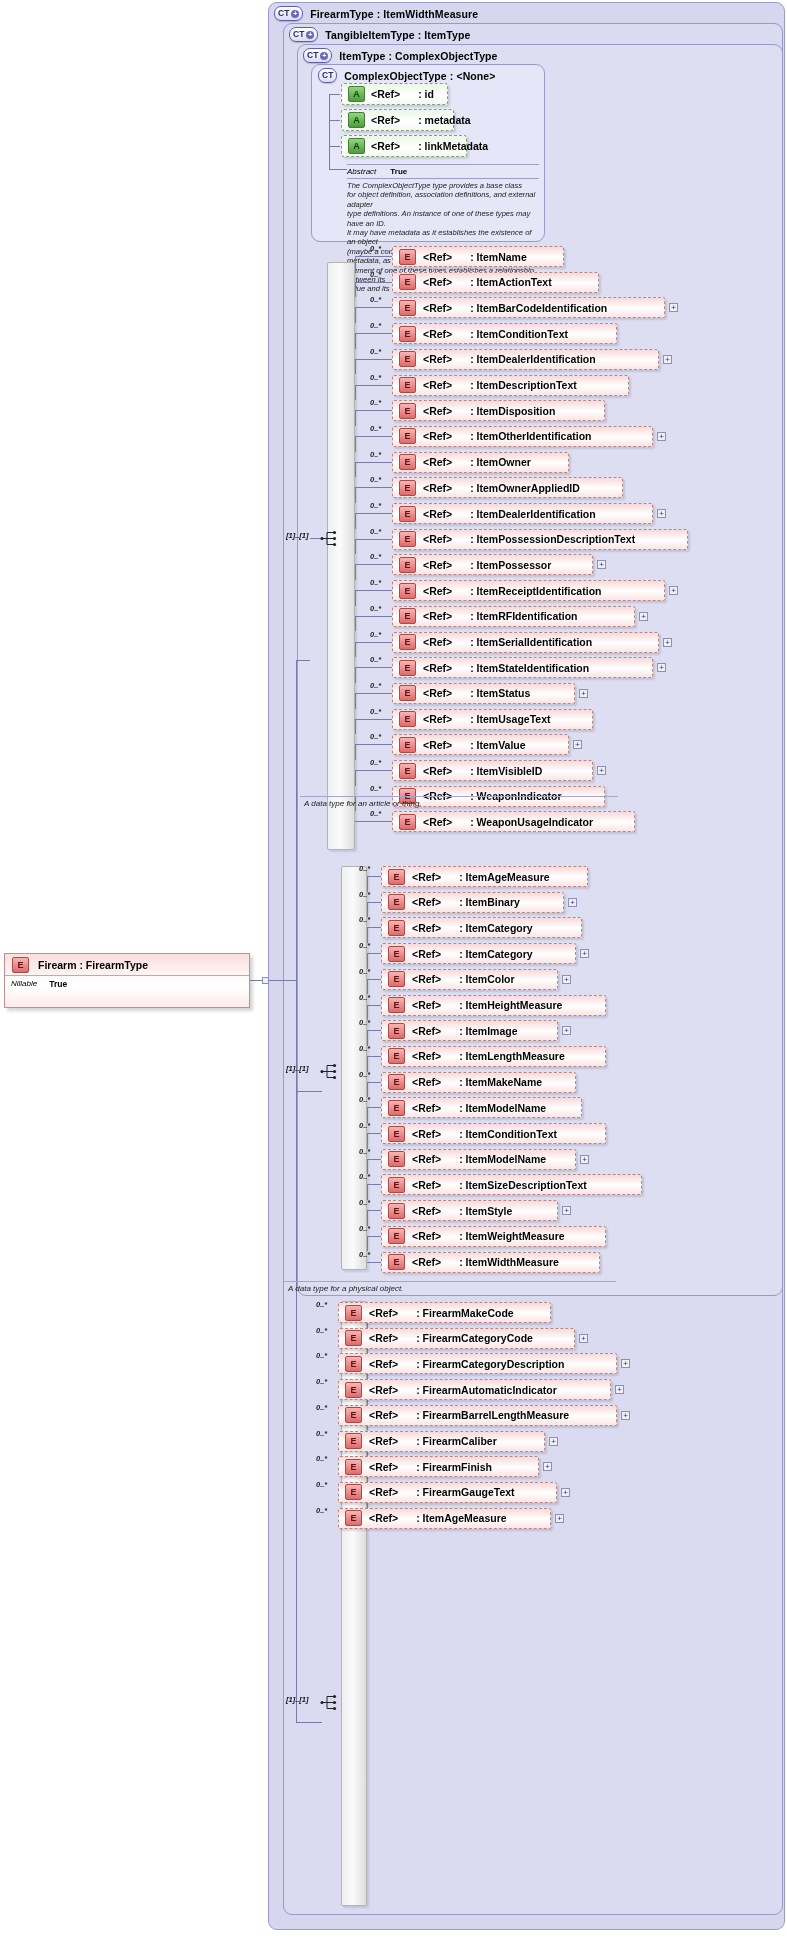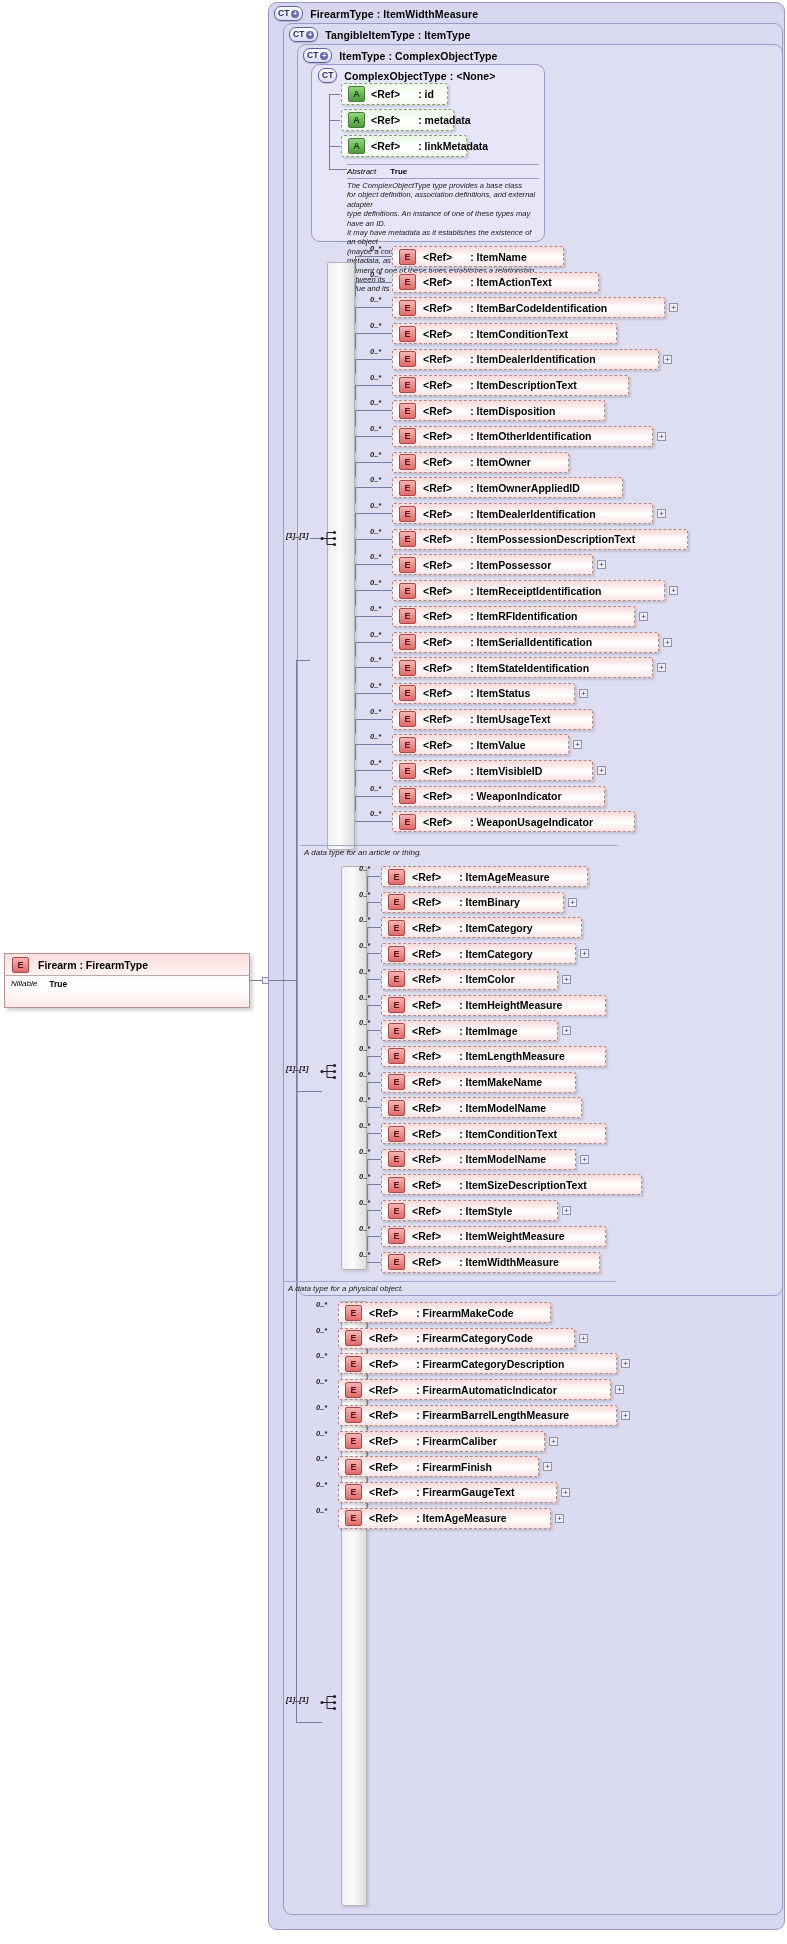--- a/index.html
+++ b/index.html
@@ -464,21 +464,21 @@
         <span class="nm">: WeaponIndicator</span>
       </div>
       <div class="hline" style="left: 355px; top: 821.4px; width: 37px;"></div>
       <div class="occurs" style="left: 370px; top: 809.4px;">0..*</div>
       <div class="elnode" style="left: 392px; top: 811.4px; width: 243px;">
         <span class="ico">E</span>
         <span class="ref">&lt;Ref&gt;</span>
         <span class="nm">: WeaponUsageIndicator</span>
       </div>
     </div>
-  <div class="strip" style="left:300px;top:845px;width:318px;height:16px;">A data type for an article or thing.</div>
+  <div class="strip" style="left:300px;top:796px;width:318px;height:16px;">A data type for an article or thing.</div>
 
   <div class="greybar" style="left:341px;top:866px;width:26px;height:404px;"></div>
   <div class="card" style="left:286px;top:1064px;">[1]..[1]</div>
   <svg class="seqicon" style="left:320px;top:1063px;" viewBox="0 0 20 17">
     <circle cx="2" cy="8.5" r="1.6" fill="#222"></circle>
     <path d="M2 8.5 H7 M7 2.5 V14.5 M7 2.5 H13 M7 8.5 H13 M7 14.5 H13" stroke="#222" fill="none" stroke-width="1"></path>
     <circle cx="14.5" cy="2.5" r="1.6" fill="#222"></circle>
     <circle cx="14.5" cy="8.5" r="1.6" fill="#222"></circle>
     <circle cx="14.5" cy="14.5" r="1.6" fill="#222"></circle>
   </svg>

